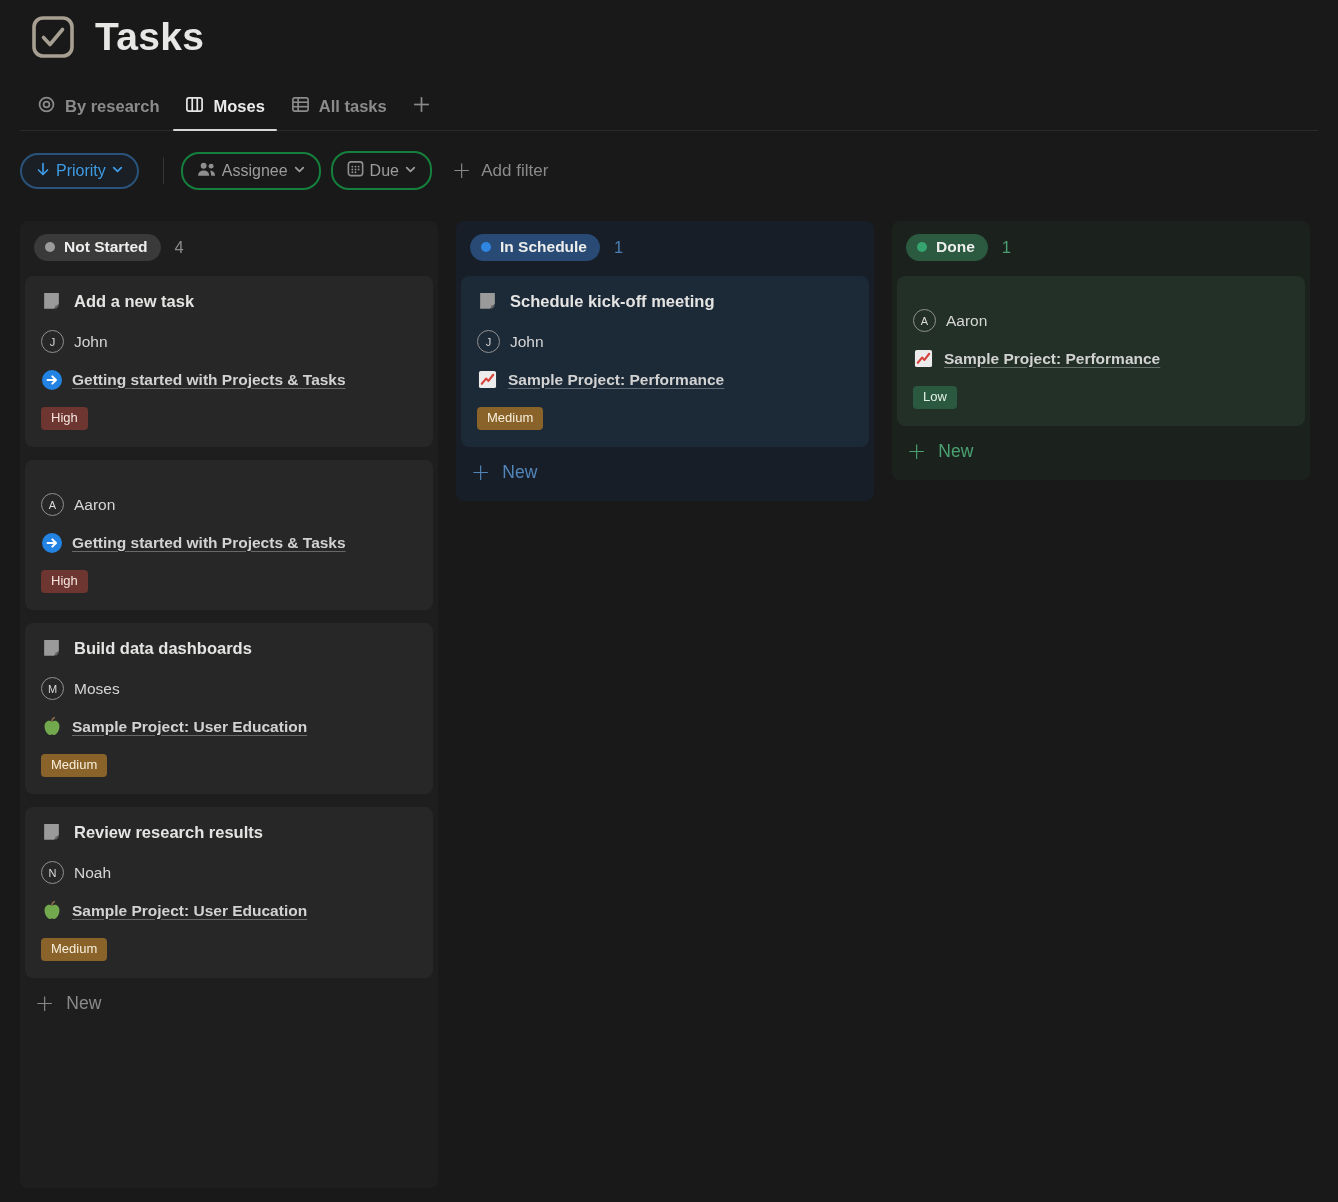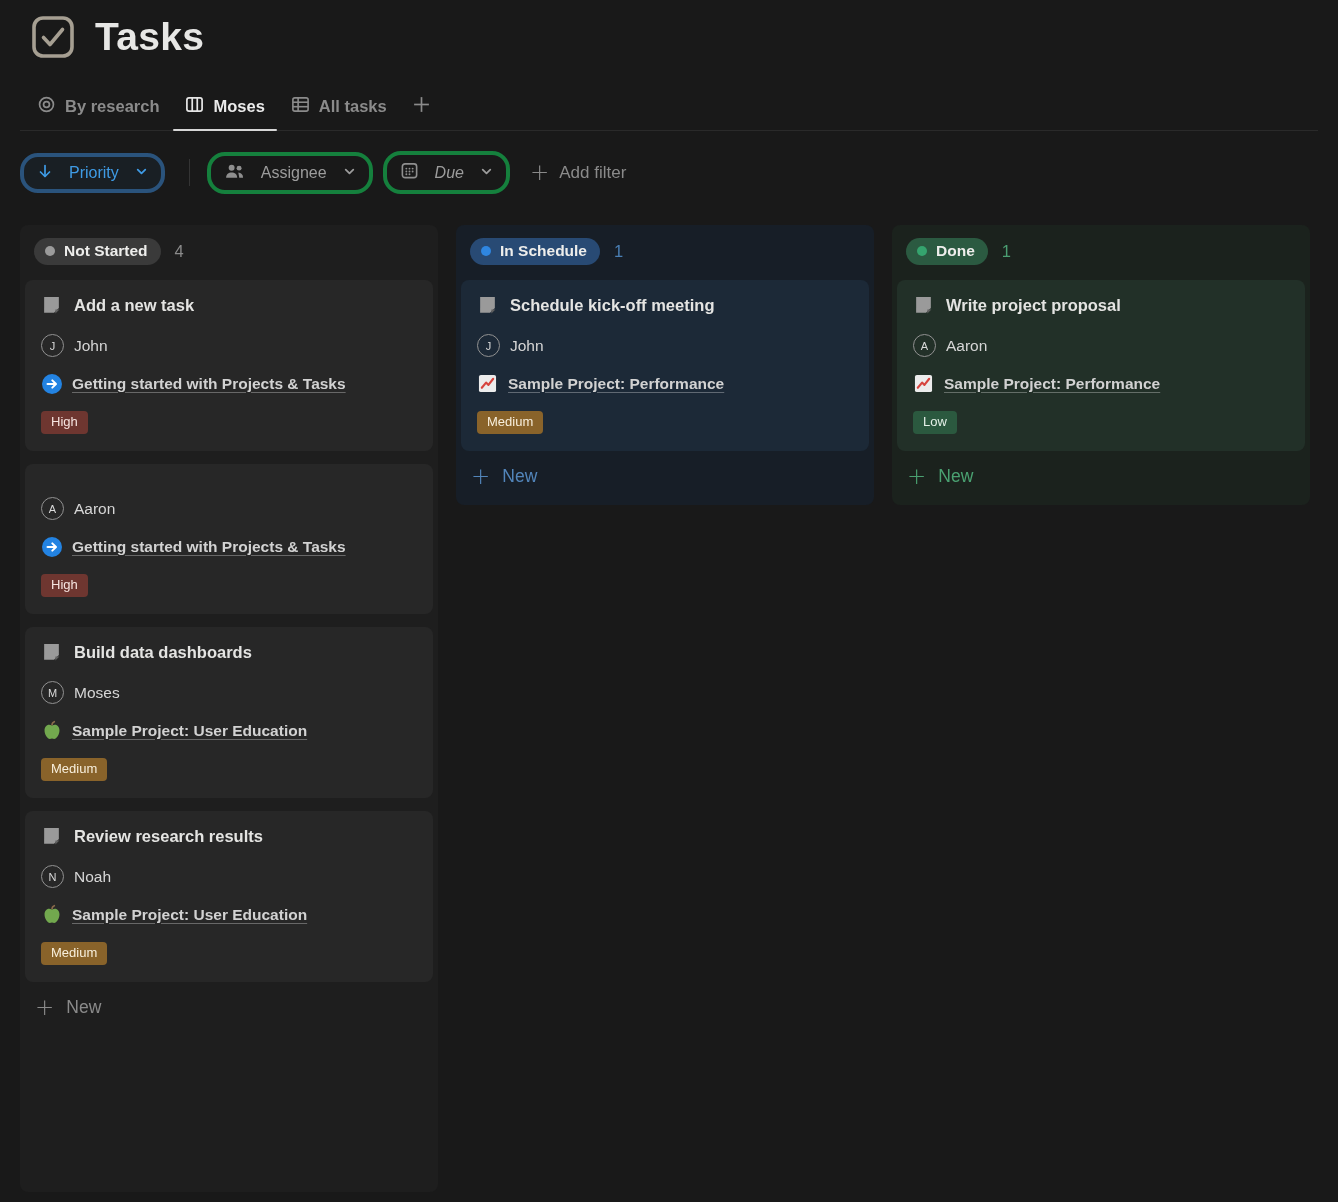--- a/index.html
+++ b/index.html
@@ -21,24 +21,24 @@
   .tabs { display: flex; align-items: center; margin-top: 26px; border-bottom: 1px solid #2a2a2a; padding-left: 4px; }
   .tab { display: flex; align-items: center; gap: 9px; padding: 9px 13px 12px; font-size: 16.5px;
          font-weight: 600; color: #8b8b8b; cursor: pointer; position: relative; white-space: nowrap; }
   .tab.active { color: #ebebeb; }
   .tab.active::after { content: ""; position: absolute; left: 1px; right: 1px; bottom: -1px;
          height: 2.5px; background: #d6d6d6; border-radius: 1px; }
   .tab-add { padding: 9px 12px 12px; display: flex; align-items: center; cursor: pointer; }
 
   
   .filter-bar { display: flex; align-items: center; margin-top: 20px; }
-  .pill { display: inline-flex; align-items: center; gap: 16px; border-radius: 18px; padding: 6px 13px;
-          font-size: 16px; background: transparent; border: 4px solid #15803d; color: #9c9c9c;
+  .pill { display: inline-flex; align-items: center; gap: 5px; border-radius: 18px; padding: 6px 13px;
+          font-size: 16px; background: transparent; border: 2px solid #15803d; color: #9c9c9c;
           cursor: pointer; font-family: inherit; white-space: nowrap; justify-content: flex-end; }
-  .pill + .pill { margin-left: 10px; font-style: italic; }
+  .pill + .pill { margin-left: 10px; }
   .pill-blue { border-color: #2a537c; color: #3f9be5; background: rgba(35,131,226,0.06); }
   .vdivider { width: 1px; height: 27px; background: #343434; margin: 0 17px 0 24px; }
   .add-filter { display: inline-flex; align-items: center; gap: 10px; color: #8a8a8a; font-size: 17px;
           background: none; border: none; padding: 6px 10px; margin-left: 10px; cursor: pointer; font-family: inherit; }
   .plus-glyph { font-size: 23px; font-weight: 300; line-height: 0.9; font-family: "DejaVu Sans", sans-serif; }
 
   
   .board { display: flex; gap: 18px; margin-top: 31px; height: 967px; align-items: flex-start; }
   .column { width: 418px; flex: none; border-radius: 8px; padding: 13px 5px 5px; }
   .column.full { height: 100%; }
@@ -349,29 +349,20 @@
   <section class="column" style="background: rgb(27, 34, 29);">
     <div class="column-header">
       <span class="status-pill" style="background: rgb(43, 90, 65);">
         <span class="dot" style="background: rgb(53, 164, 110);"></span>
         <span class="status-label">Done</span>
       </span>
       <span class="count" style="color: rgb(75, 158, 114);">1</span>
     </div>
     <div class="cards">
   <article class="card" style="background: rgb(34, 48, 40);">
-    <div class="card-title-row">
-      <span class="page-glyph">
-        <svg width="21" height="21" viewBox="0 0 20 20">
-          <path d="M3 2 H17 V12.4 L12.4 17 H3 Z" fill="#9a9a9a"></path>
-          <path d="M13.7 13.7 H17.5 L13.7 17.5 Z" fill="#616161"></path>
-        </svg>
-      </span>
-      <span class="card-title">Write project proposal</span>
-    </div>
     <div class="assignee-row">
       <span class="avatar">A</span>
       <span class="assignee-name">Aaron</span>
     </div>
     <div class="project-row">
       <span class="project-icon">
                 <svg width="19" height="19" viewBox="0 0 20 20">
                   <rect x="1" y="1" width="18" height="18" rx="2" fill="#ececec"></rect>
                   <path d="M4 14.5 L8.5 9 L11 11.5 L16 5" stroke="#d7443e" stroke-width="2.2" fill="none" stroke-linecap="round" stroke-linejoin="round"></path>
                 </svg>

